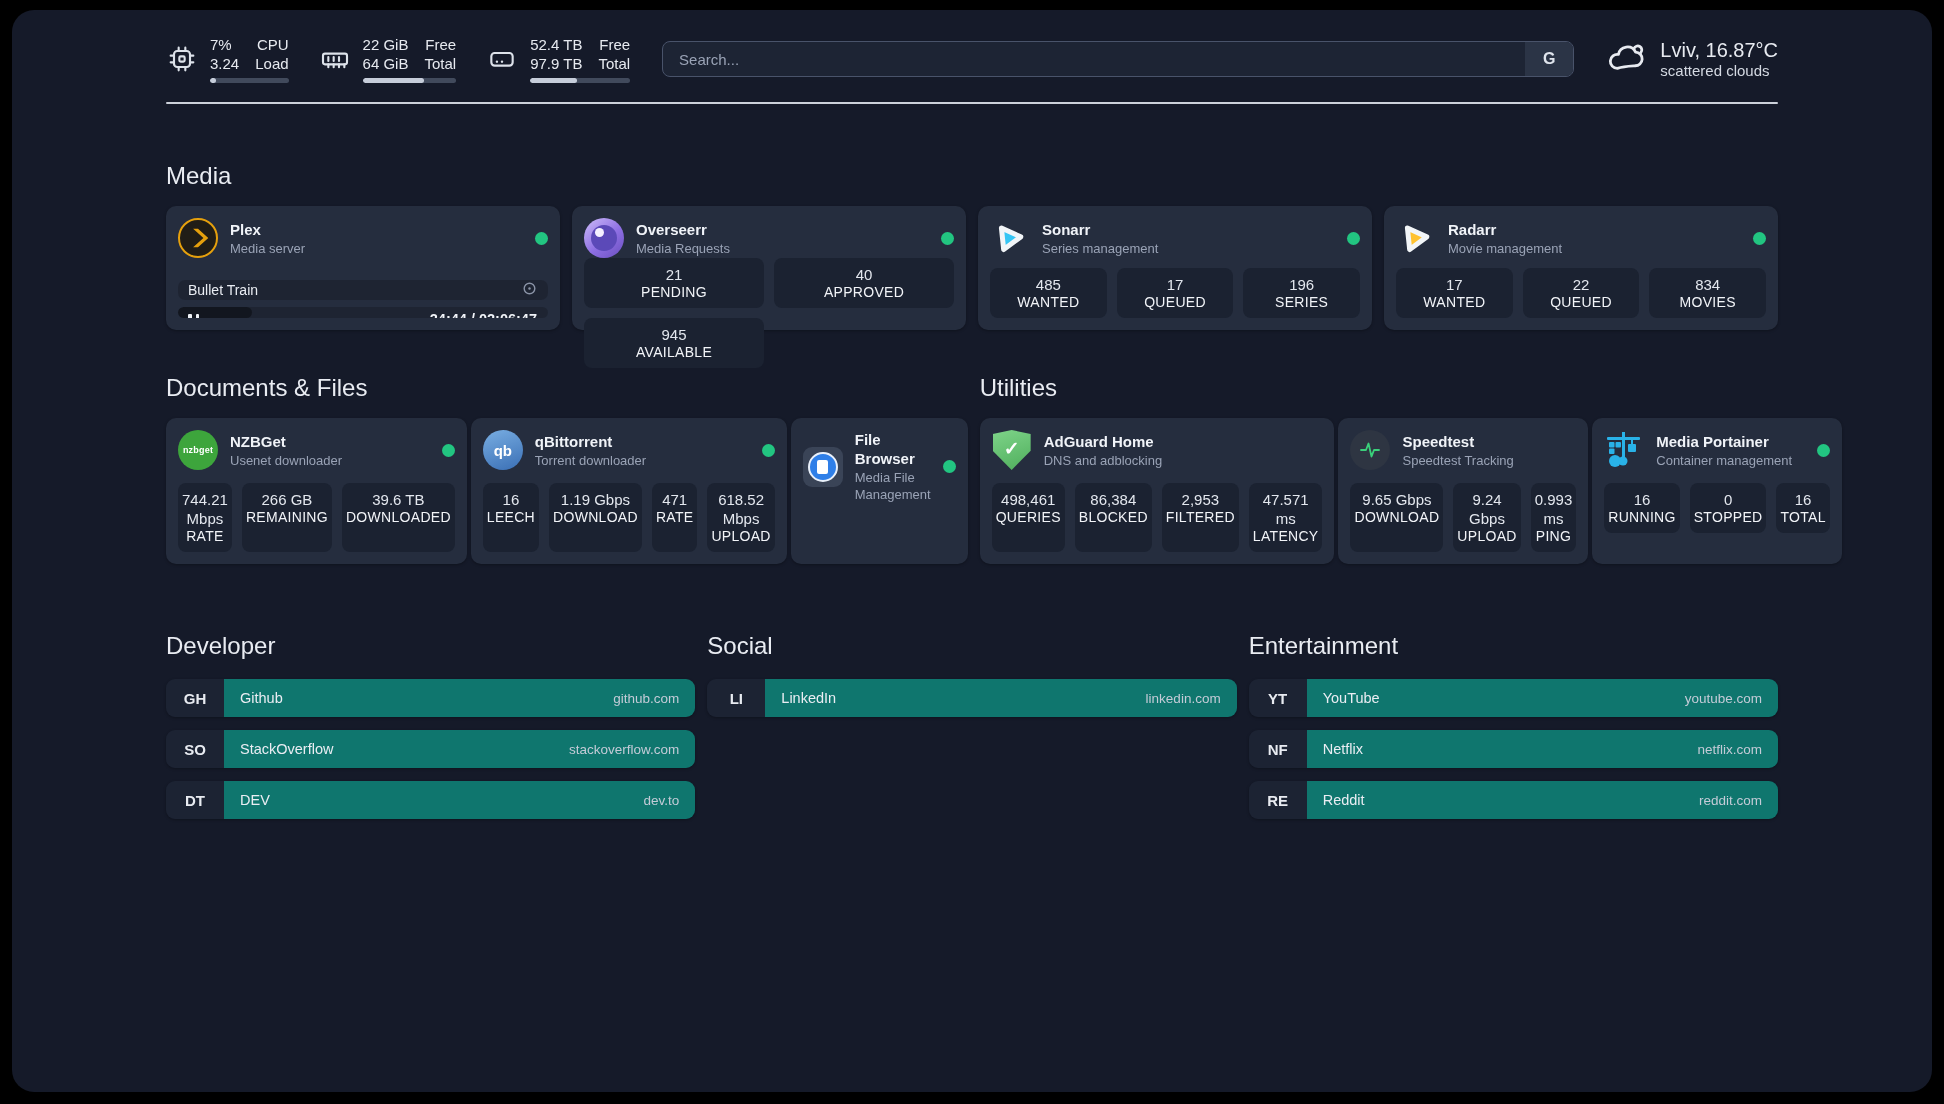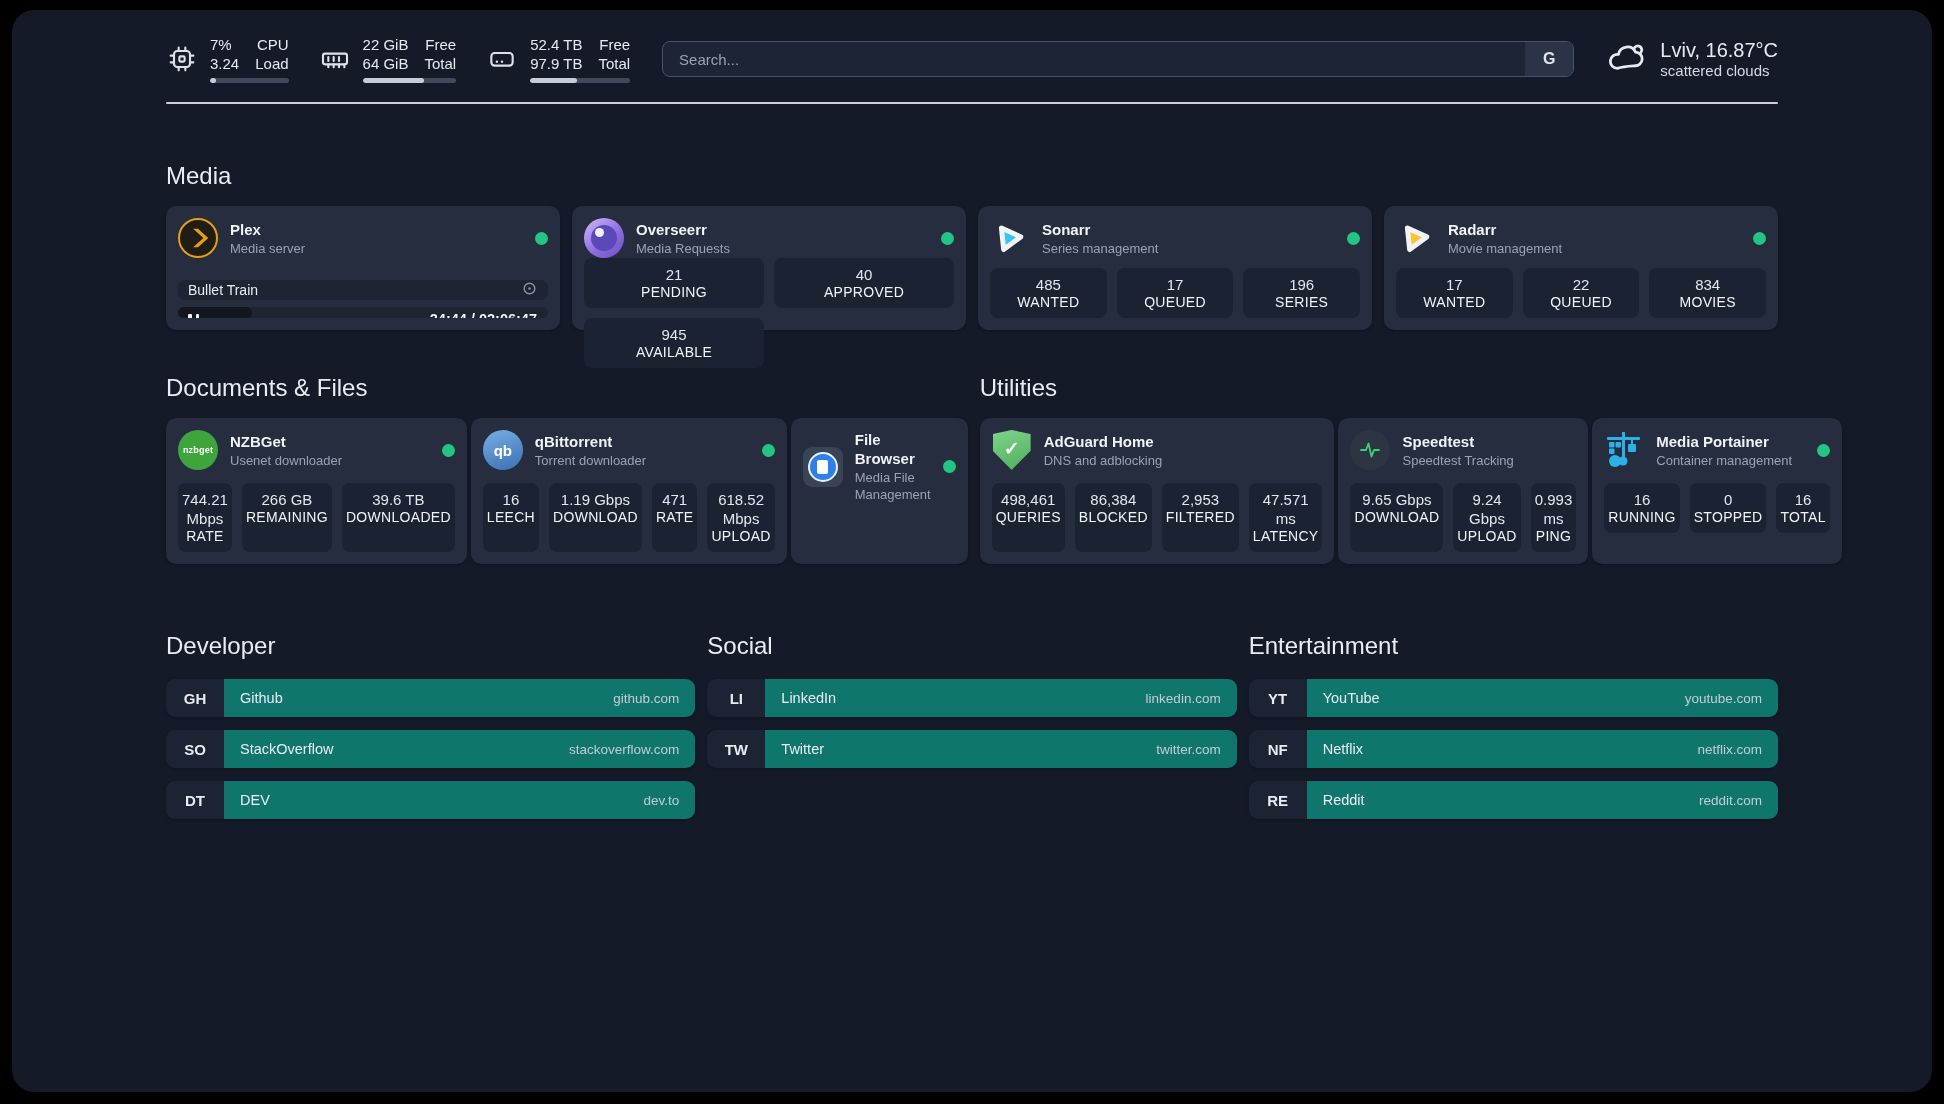--- a/index.html
+++ b/index.html
@@ -515,27 +515,20 @@
         <div>
           <div class="sec-title">Social</div>
           <div class="link-list">
             <div class="link-item">
          <div class="link-abbr">LI</div>
          <div class="link-pill">
            <span class="link-name">LinkedIn</span>
            <span class="link-url">linkedin.com</span>
          </div>
        </div>
-            <div class="link-item">
-         <div class="link-abbr">TW</div>
-         <div class="link-pill">
-           <span class="link-name">Twitter</span>
-           <span class="link-url">twitter.com</span>
-         </div>
-       </div>
           </div>
         </div>
         <div>
           <div class="sec-title">Entertainment</div>
           <div class="link-list">
             <div class="link-item">
          <div class="link-abbr">YT</div>
          <div class="link-pill">
            <span class="link-name">YouTube</span>
            <span class="link-url">youtube.com</span>

